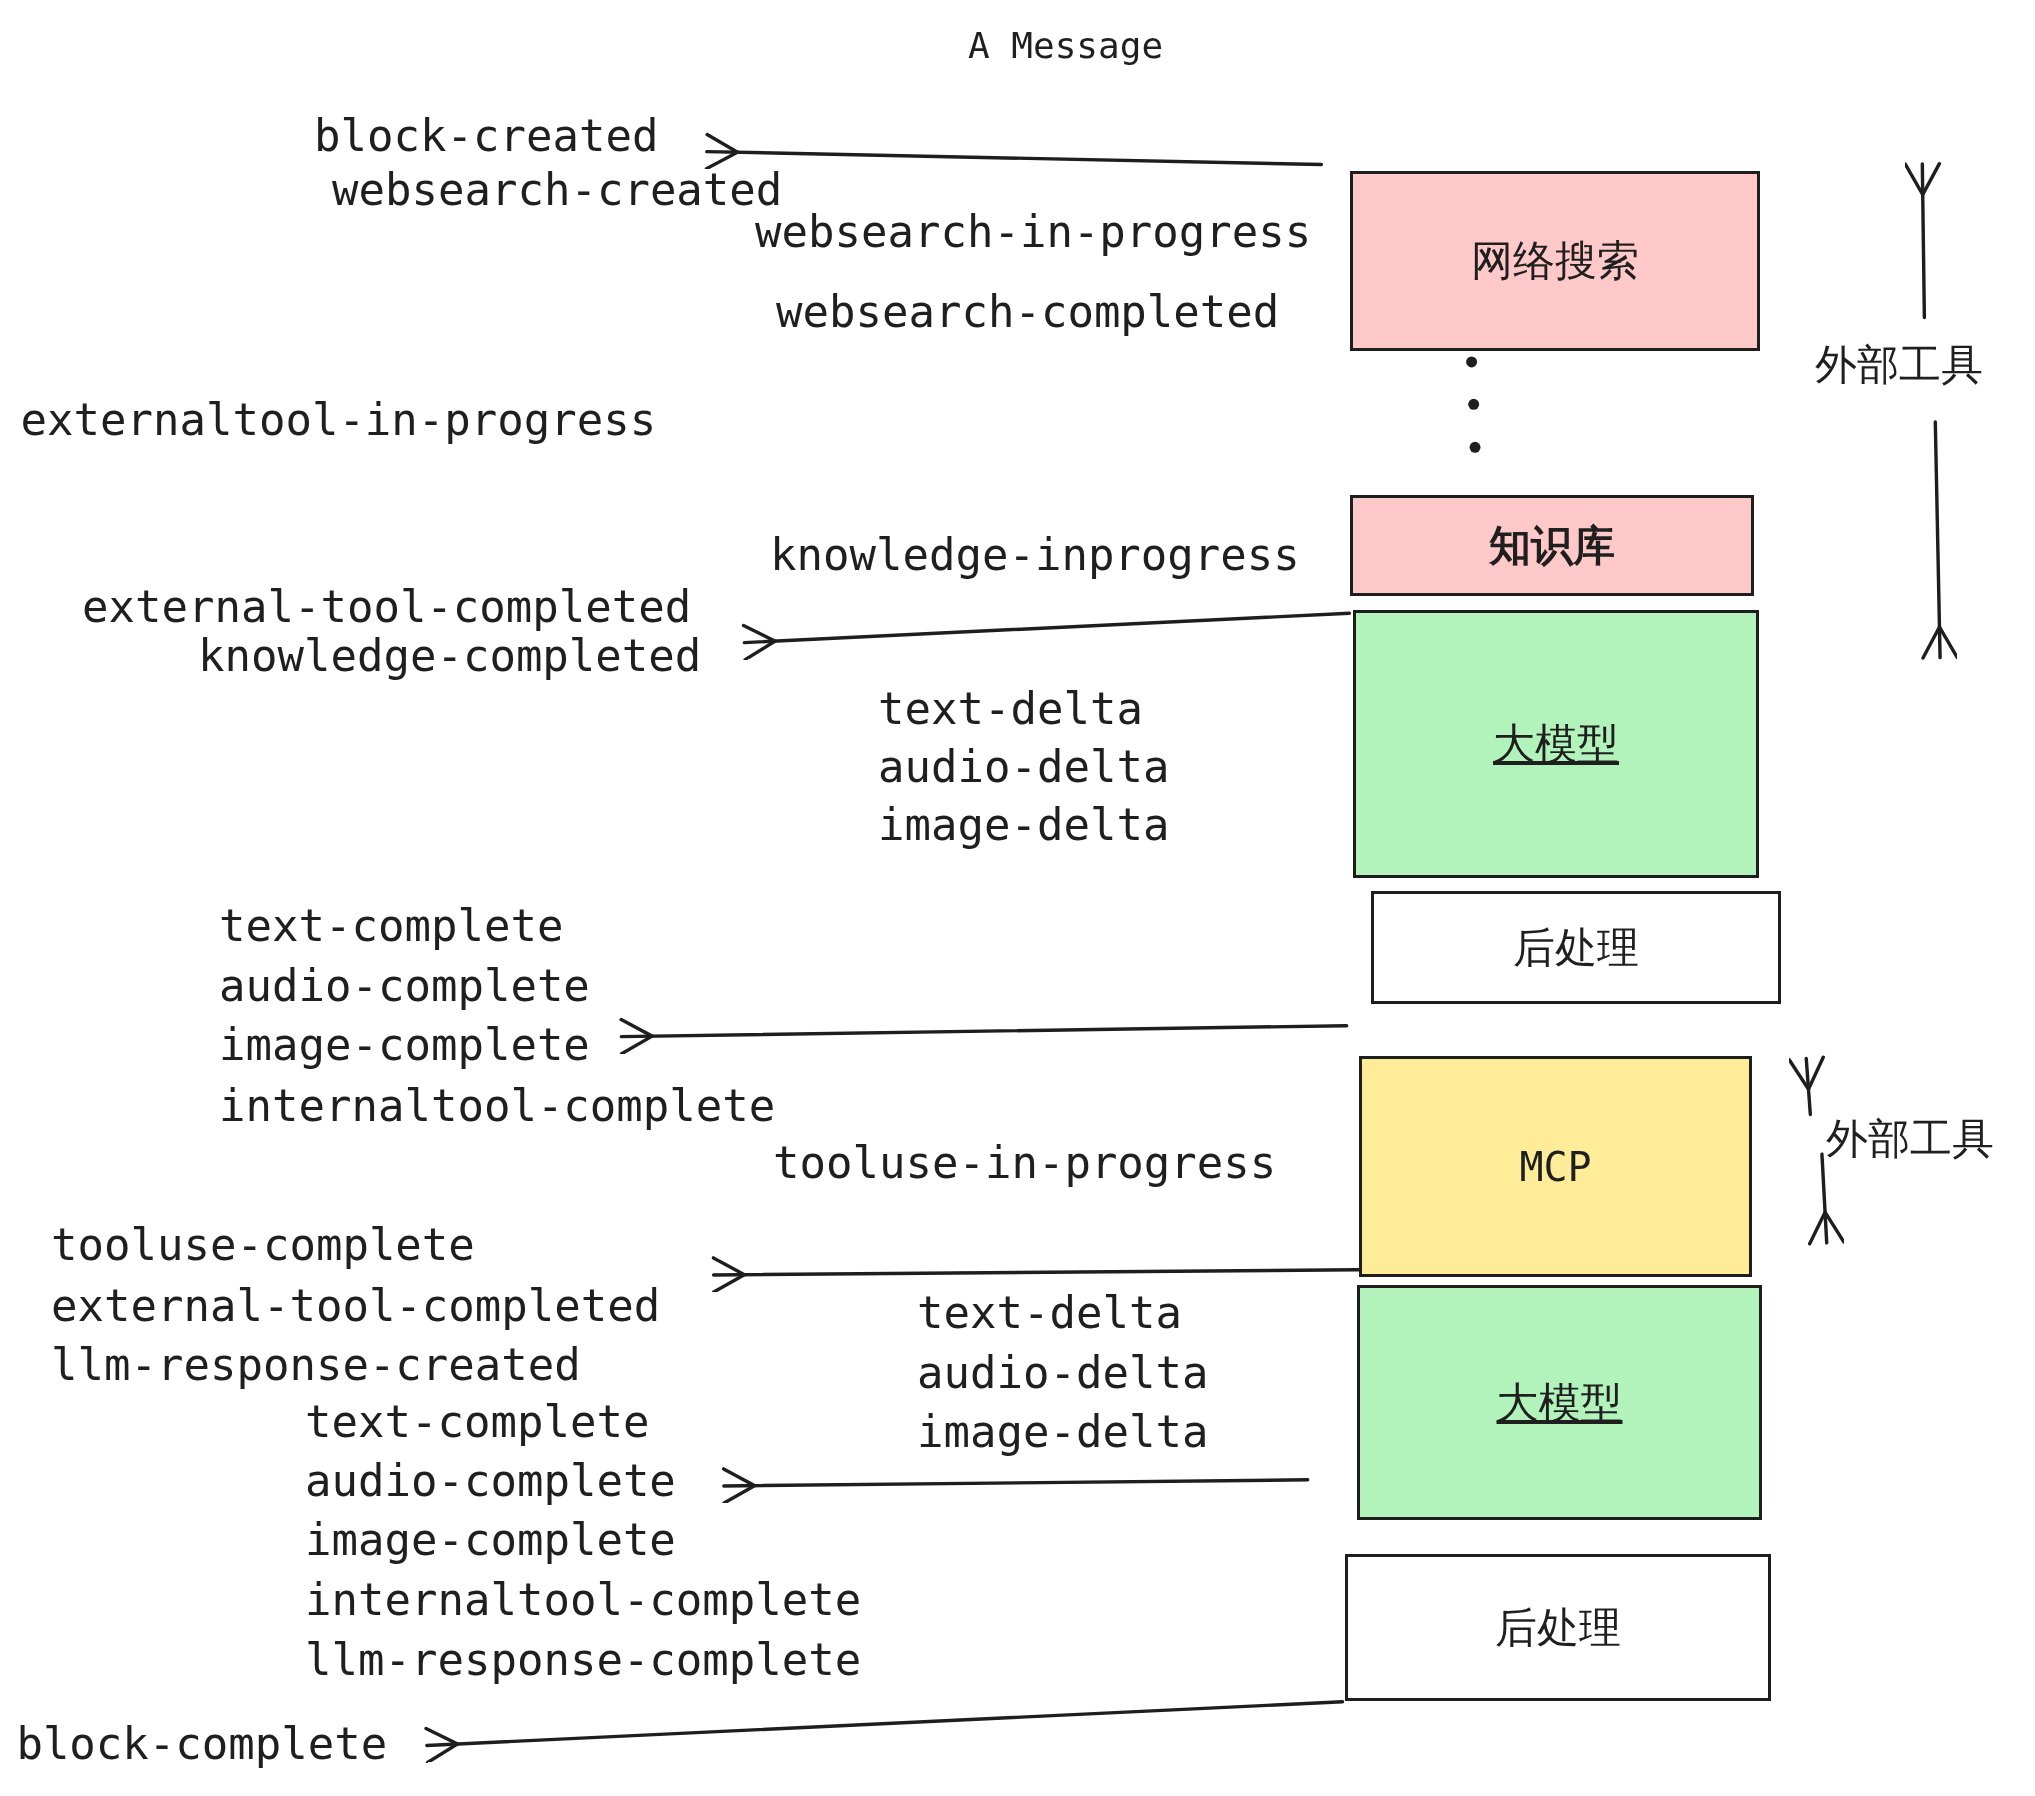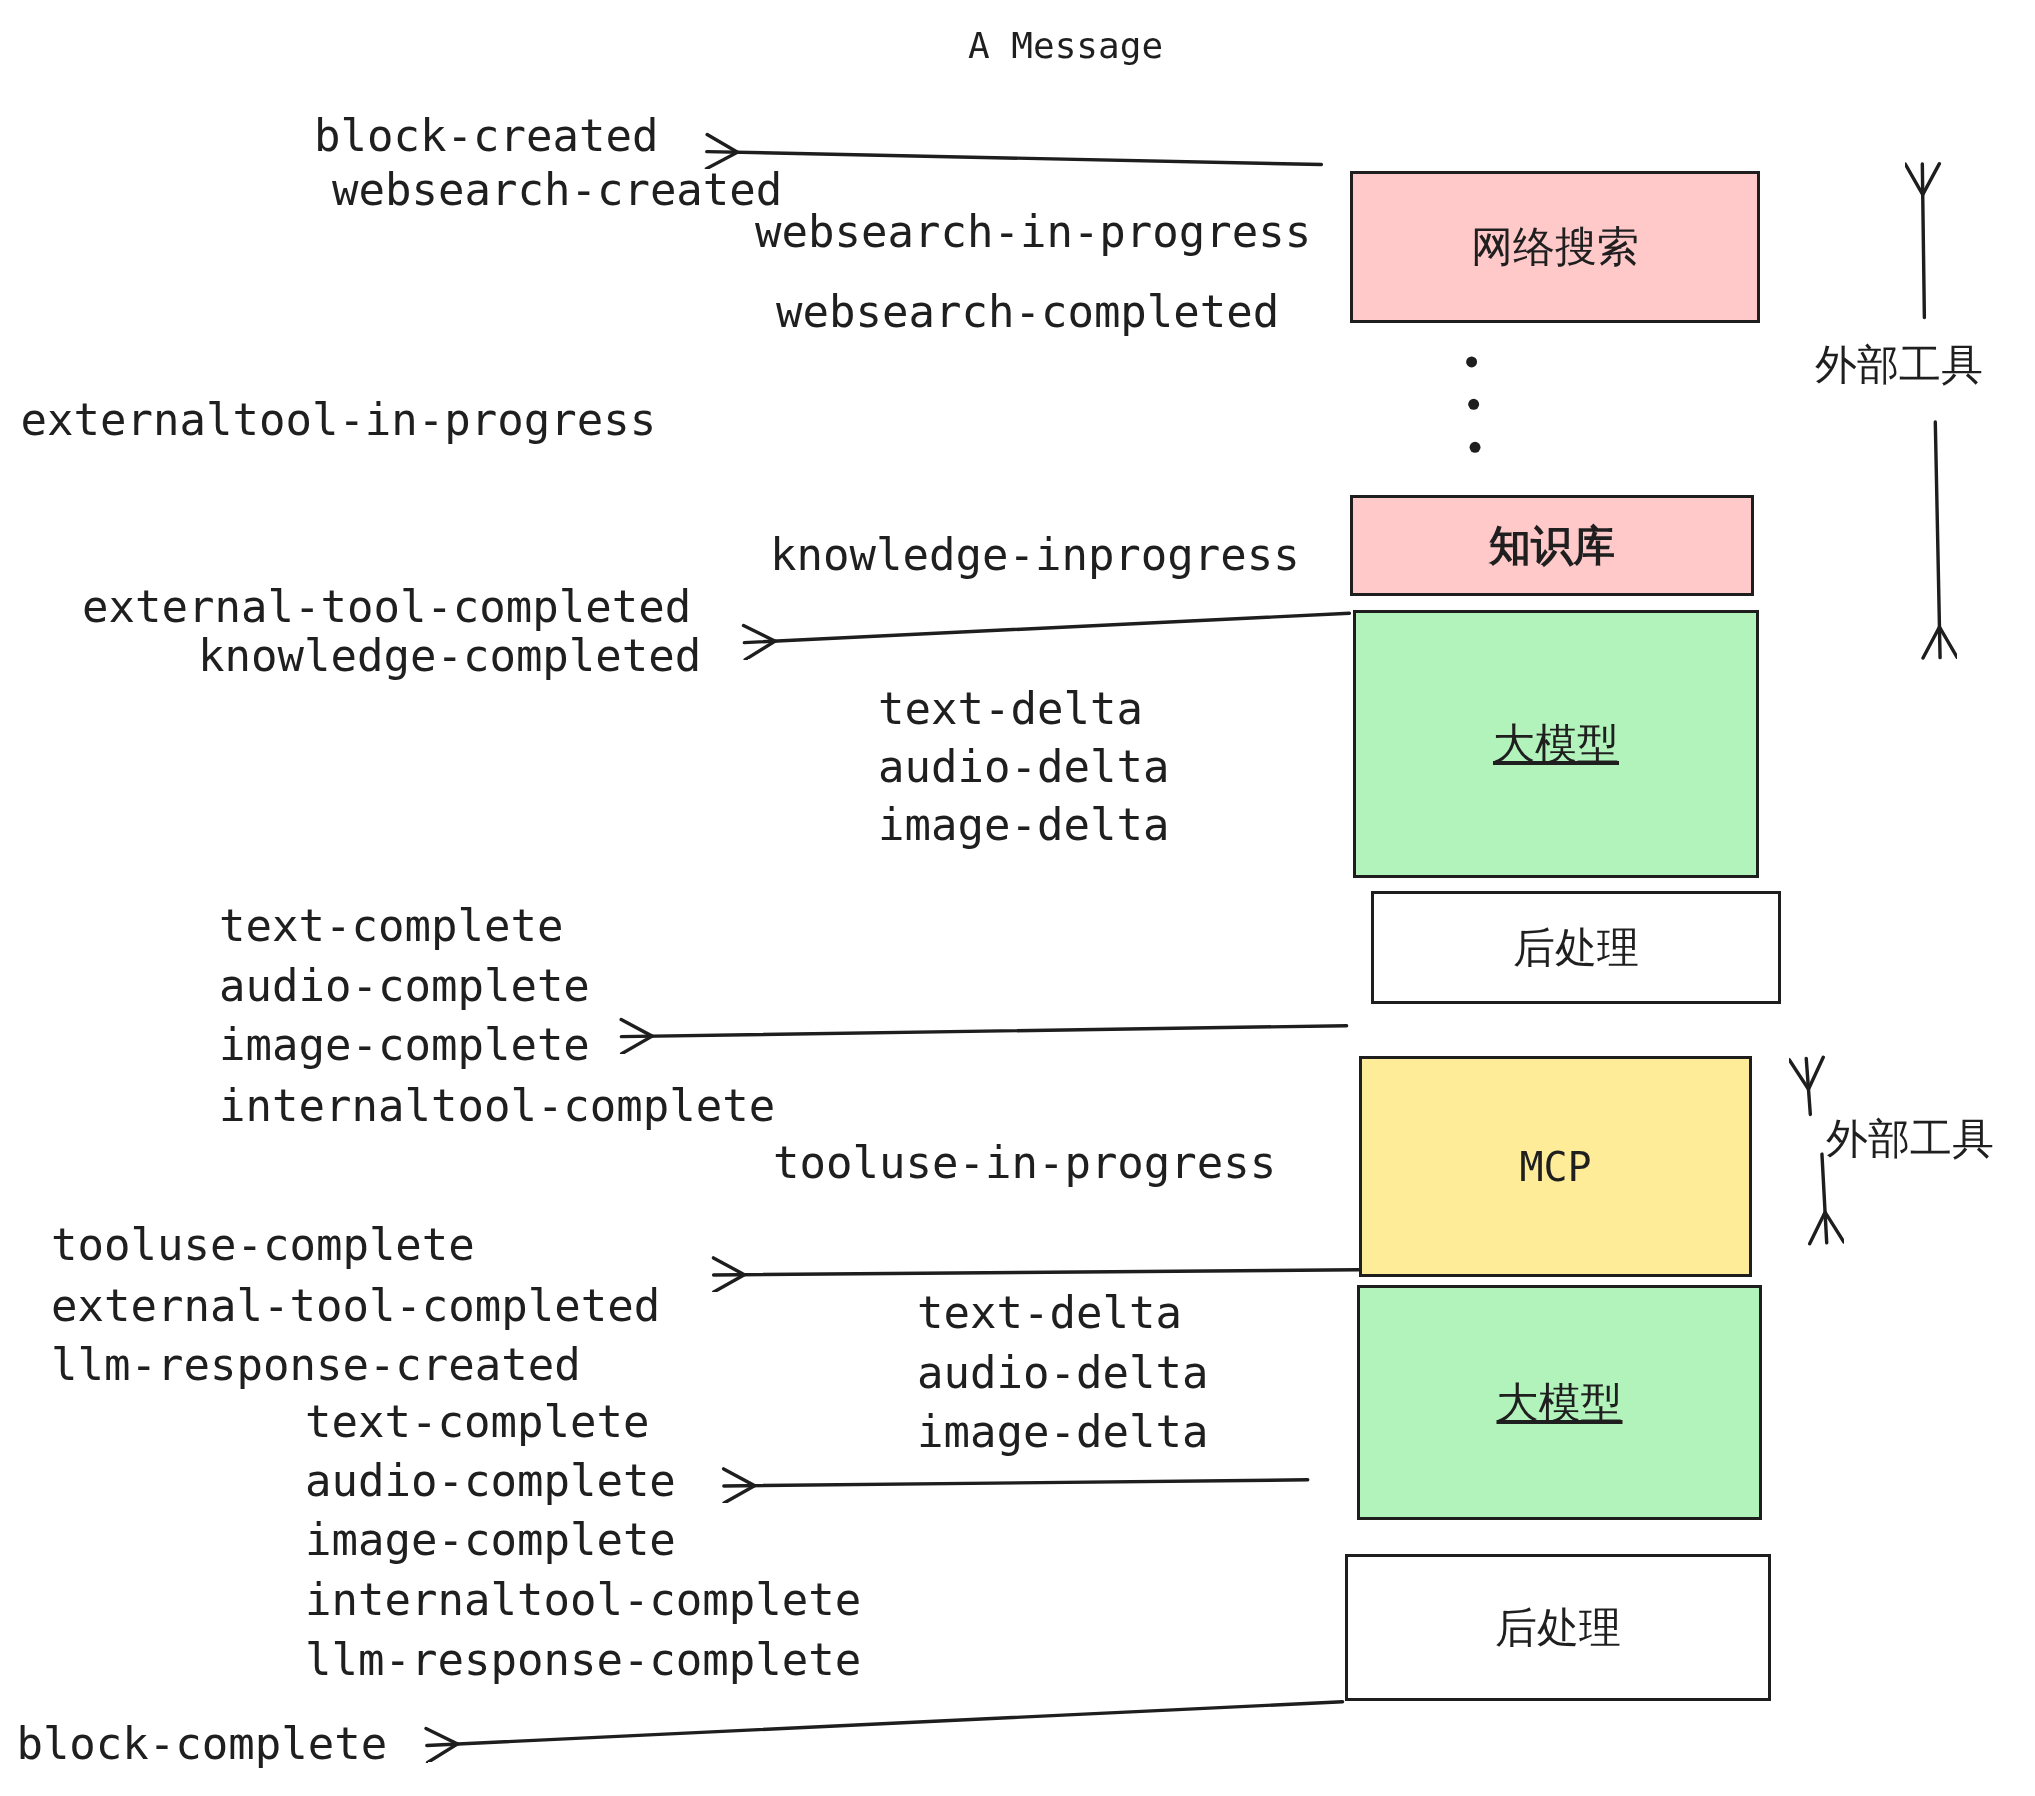--- a/index.html
+++ b/index.html
@@ -61,21 +61,21 @@
   <path class="arrow" marker-end="url(#head)" d="M2651,1632 L2645,1550"></path>
   <path class="arrow" marker-end="url(#head)" d="M2668,1690 L2675,1820"></path>
 
   <circle class="dot" cx="2155" cy="530" r="8"></circle>
   <circle class="dot" cx="2158" cy="592" r="8"></circle>
   <circle class="dot" cx="2160" cy="655" r="8"></circle>
 </svg>
 
 <div class="title">A Message</div>
 
-<div class="box pink" style="left:1350px;top:171px;width:410px;height:152px;">
+<div class="box pink" style="left:1350px;top:171px;width:410px;height:180px;">
   <span>网络搜索</span>
 </div>
 
 <div class="box pink" style="left:1350px;top:495px;width:404px;height:101px;font-weight:bold;">
   <span>知识库</span>
 </div>
 
 <div class="box green" style="left:1353px;top:610px;width:406px;height:268px;">
   <span>大模型</span>
 </div>

